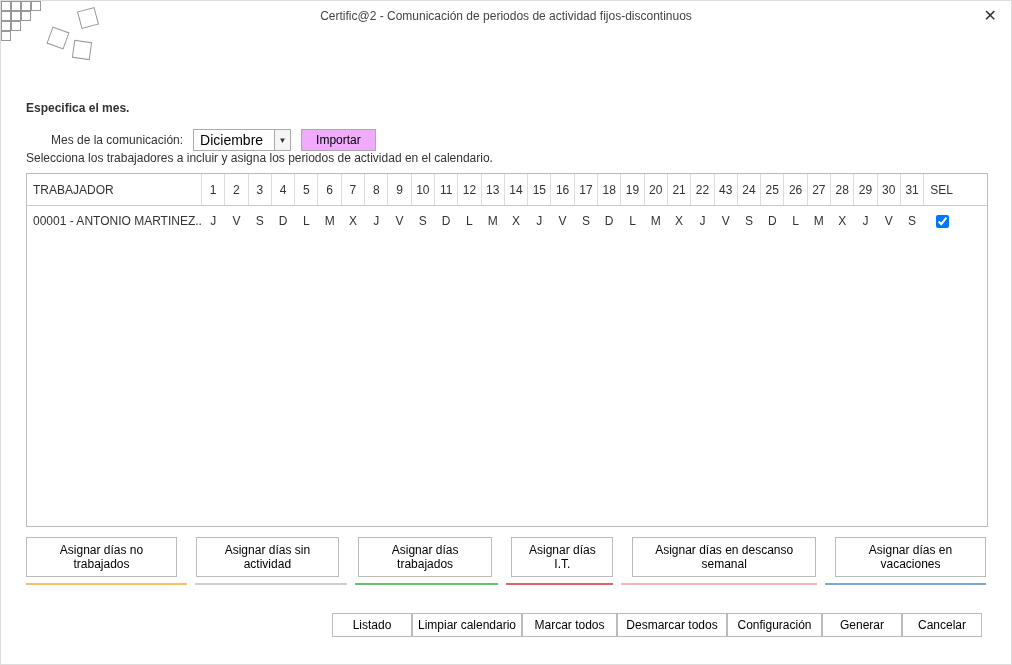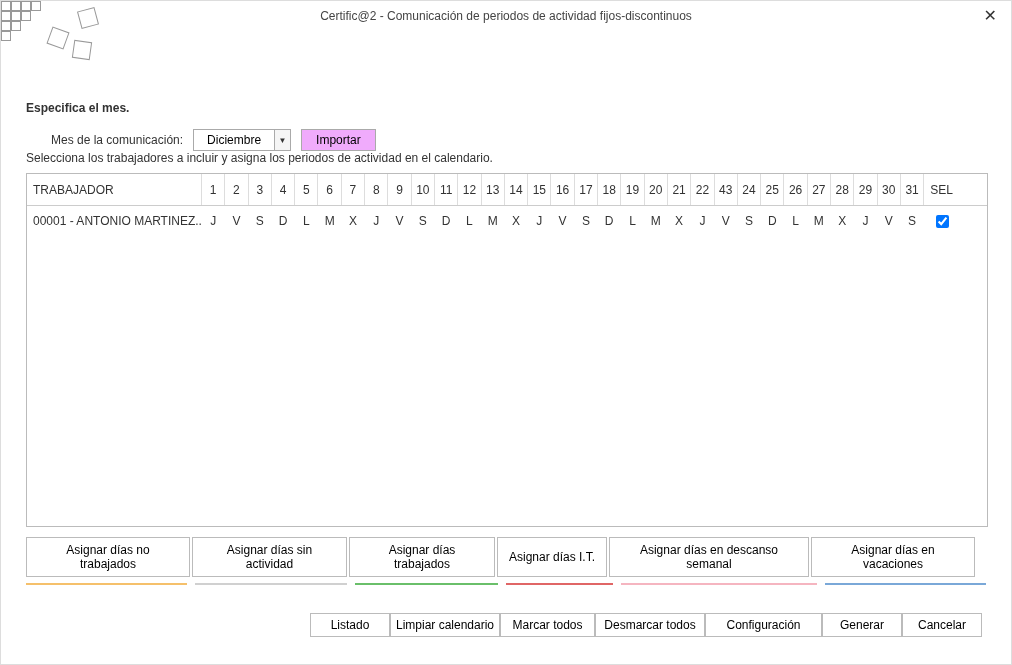--- a/index.html
+++ b/index.html
@@ -66,23 +66,22 @@
     border: 1px solid #aaa;
     height: 22px;
     background: #fff;
   }
   .select-wrap input {
     border: none;
     height: 20px;
     padding: 0 6px;
     width: 80px;
     font-family: inherit;
-    font-size: 12px;
+    font-size: 14px;
     outline: none;
-    text-align: center;
   }
   .select-wrap .dd {
     width: 16px; height: 20px;
     border-left: 1px solid #aaa;
     display: flex; align-items: center; justify-content: center;
     font-size: 8px;
     color: #333;
     background: #f5f5f5;
     cursor: pointer;
   }
@@ -129,21 +128,21 @@
     text-overflow: ellipsis;
   }
   .cell.day { width: 23.3px; flex-shrink: 0; }
   .cell.sel { width: 35px; border-right: none; flex-shrink: 0; }
   .grid-body {
     height: 320px;
     overflow: auto;
   }
   .assign-row {
     display: flex;
-    gap: 2px;
+    gap: 19px;
     margin-top: 10px;
   }
   .assign-btn {
     font-family: inherit;
     font-size: 12px;
     padding: 5px 10px;
     border: 1px solid #bbb;
     background: #fff;
     cursor: pointer;
     position: relative;
@@ -316,19 +315,19 @@
       <div class="color-line cl-red" style="width:110px"></div>
       <div class="color-line cl-pink" style="width:200px"></div>
       <div class="color-line cl-blue" style="width:164px"></div>
     </div>
 
     <div class="bottom-row">
       <button class="narrow">Listado</button>
       <button>Limpiar calendario</button>
       <button class="narrow" style="width:95px">Marcar todos</button>
       <button>Desmarcar todos</button>
-      <button style="width:117px">Configuración</button>
+      <button style="width:95px">Configuración</button>
       <button class="narrow">Generar</button>
       <button class="narrow">Cancelar</button>
     </div>
 
   </div>
 </div>
 
 </body></html>

